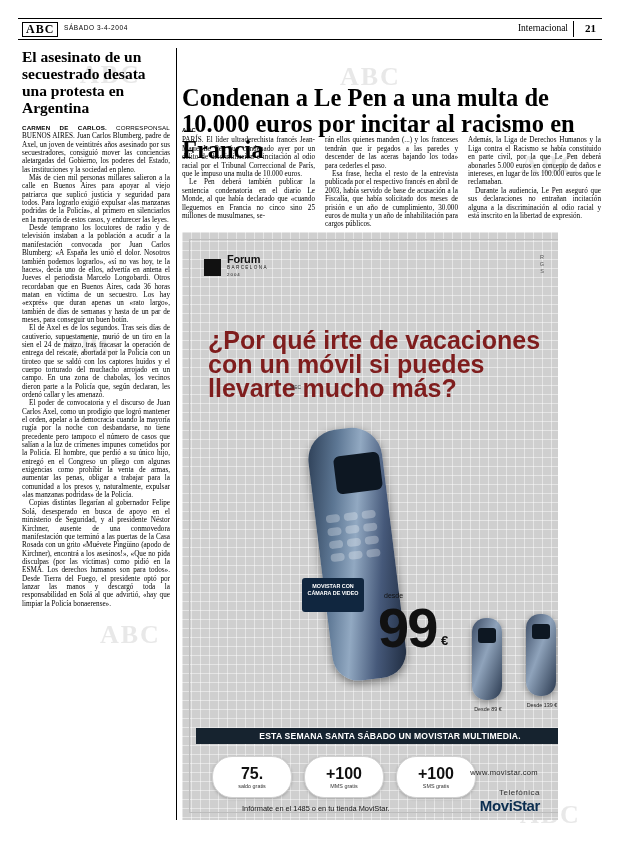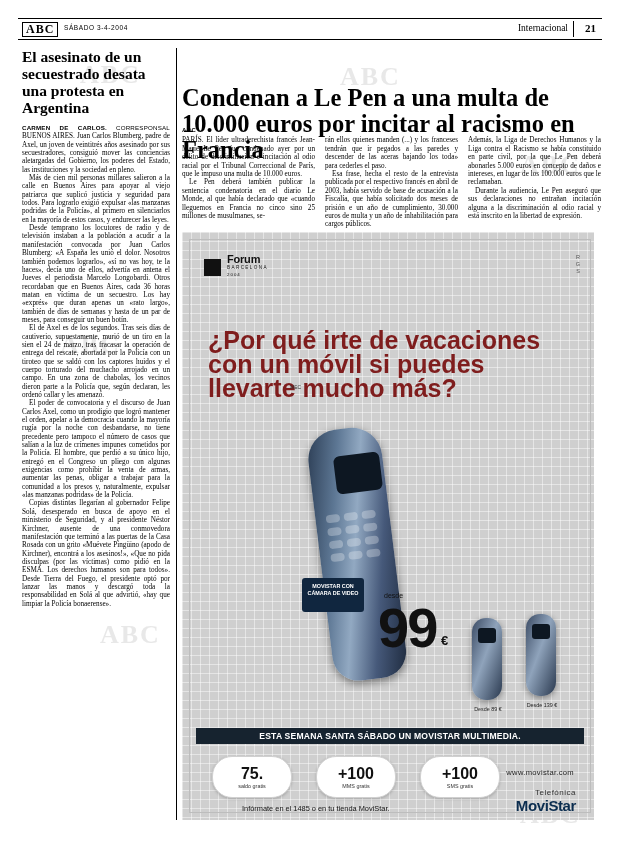--- a/index.html
+++ b/index.html
@@ -28,21 +28,21 @@
   
   .main-head{position:absolute;left:182px;top:50px;width:416px;font-weight:bold;font-size:24.5px;line-height:26px;font-family:"Liberation Serif",serif;margin-top:35px;}
   .kicker{font-family:"Liberation Sans",sans-serif;font-size:6px;font-weight:bold;letter-spacing:.4px;margin-bottom:2px;}
 
   .cols3{position:absolute;left:182px;top:126px;width:420px;display:flex;gap:10px;}
   .col3{width:133px;font-size:7.2px;line-height:8.4px;text-align:justify;}
   .col3 p{margin:0;text-indent:7px;}
   .col3 p.first{text-indent:0;}
 
   
-  .ad{position:absolute;left:182px;top:232px;width:412px;height:588px;background:#cfcfcf;overflow:hidden;}
+  .ad{position:absolute;left:182px;top:232px;width:376px;height:588px;background:#cfcfcf;overflow:hidden;}
   .ad-grid{position:absolute;left:0;top:0;width:416px;height:588px;
     background-image:linear-gradient(rgba(255,255,255,.45) 1px,transparent 1px),linear-gradient(90deg,rgba(255,255,255,.45) 1px,transparent 1px);
     background-size:9px 9px;}
   .ad-inner-border{position:absolute;left:7px;top:7px;width:400px;height:572px;border:1px solid #bdbdbd;}
   .forum-logo{position:absolute;left:22px;top:24px;display:flex;align-items:center;gap:6px;}
   .forum-sq{width:17px;height:17px;background:#111;}
   .forum-txt{font-family:"Liberation Sans",sans-serif;line-height:7.5px;}
   .forum-txt .f1{font-size:11px;font-weight:bold;color:#111;letter-spacing:-.2px;}
   .forum-txt .f2{font-size:4.6px;letter-spacing:1.4px;color:#111;}
   .forum-txt .f3{font-size:4.4px;letter-spacing:1px;color:#111;}
@@ -66,21 +66,21 @@
   .price-eur{position:absolute;right:-12px;bottom:6px;font-size:13px;font-weight:bold;}
 
   .phone-s1{position:absolute;left:290px;top:386px;width:42px;height:96px;}
   .phone-s2{position:absolute;left:344px;top:382px;width:42px;height:100px;}
   .ps-body{position:absolute;left:0;top:0;width:30px;height:82px;border-radius:14px;background:linear-gradient(110deg,#3a4a63,#8fa3bb 45%,#2a394f);box-shadow:0 2px 6px rgba(0,0,0,.4);}
   .ps-screen{position:absolute;left:6px;top:10px;width:18px;height:15px;background:#0d1722;border-radius:3px;}
   .ps-caption{position:absolute;left:-8px;top:88px;width:48px;text-align:center;font-family:"Liberation Sans",sans-serif;font-size:5.4px;color:#222;}
 
   .banner{position:absolute;left:14px;top:496px;width:388px;height:16px;background:#16232f;color:#fff;font-family:"Liberation Sans",sans-serif;font-weight:bold;font-size:8.6px;letter-spacing:.2px;display:flex;align-items:center;justify-content:center;}
 
-  .offers{position:absolute;left:30px;top:524px;display:flex;gap:24px;align-items:flex-start;}
+  .offers{position:absolute;left:30px;top:524px;display:flex;gap:12px;align-items:flex-start;}
   .offer{width:78px;height:40px;border-radius:20px;background:#fff;border:1px solid #d0d0d0;display:flex;flex-direction:column;align-items:center;justify-content:center;font-family:"Liberation Sans",sans-serif;box-shadow:0 1px 3px rgba(0,0,0,.2);}
   .offer .big{font-size:16px;font-weight:bold;line-height:15px;color:#111;}
   .offer .small{font-size:5.4px;color:#333;margin-top:2px;}
 
   .infor{position:absolute;left:32px;top:572px;font-family:"Liberation Sans",sans-serif;font-size:7.4px;color:#111;padding-left:28px;}
 
   .www{position:absolute;right:20px;top:536px;font-family:"Liberation Sans",sans-serif;font-size:7.6px;color:#222;letter-spacing:.3px;}
   .telefonica{position:absolute;right:18px;top:556px;text-align:right;font-family:"Liberation Sans",sans-serif;}
   .tf1{font-size:8px;color:#333;letter-spacing:.5px;}
   .tf2{font-size:15px;font-weight:bold;color:#0b2d4f;letter-spacing:-.4px;}

